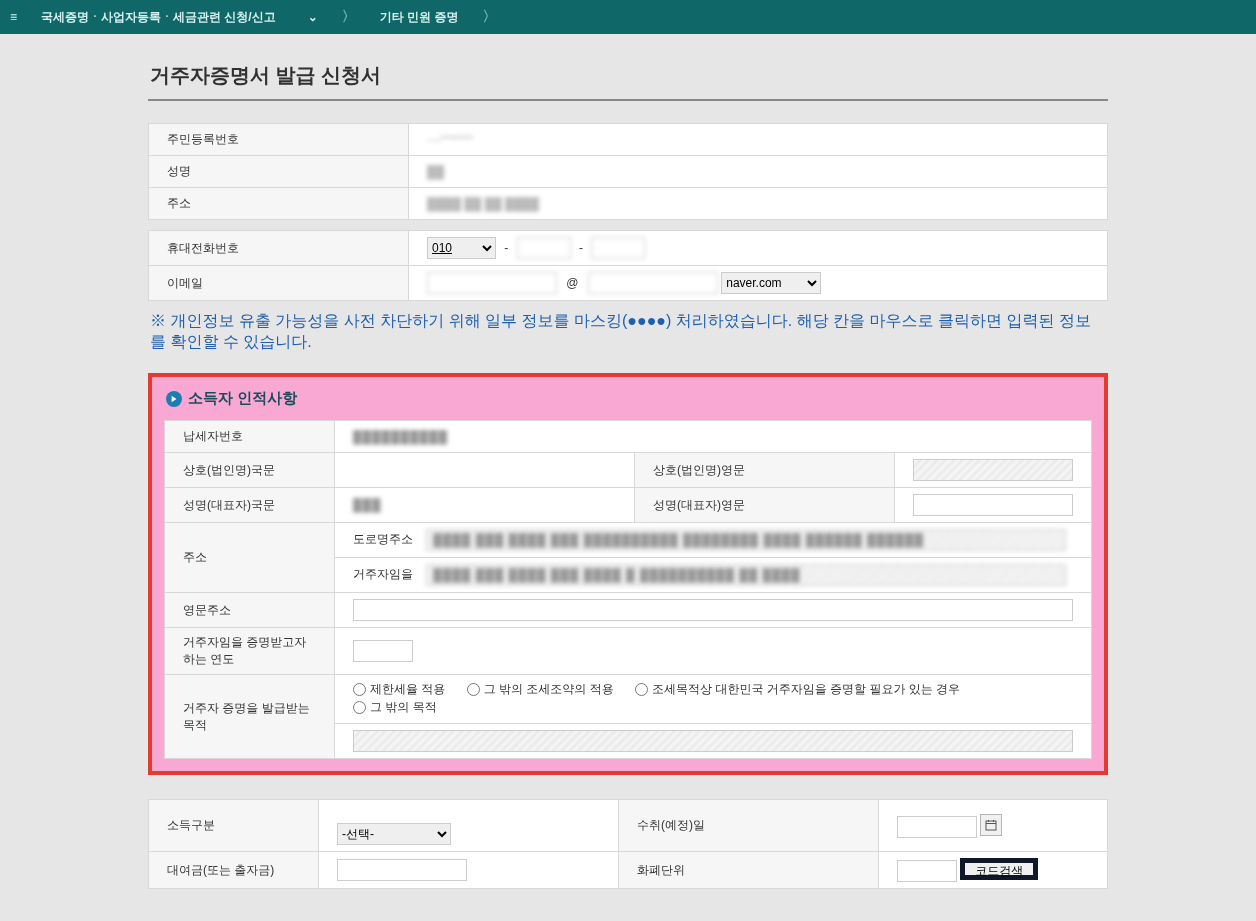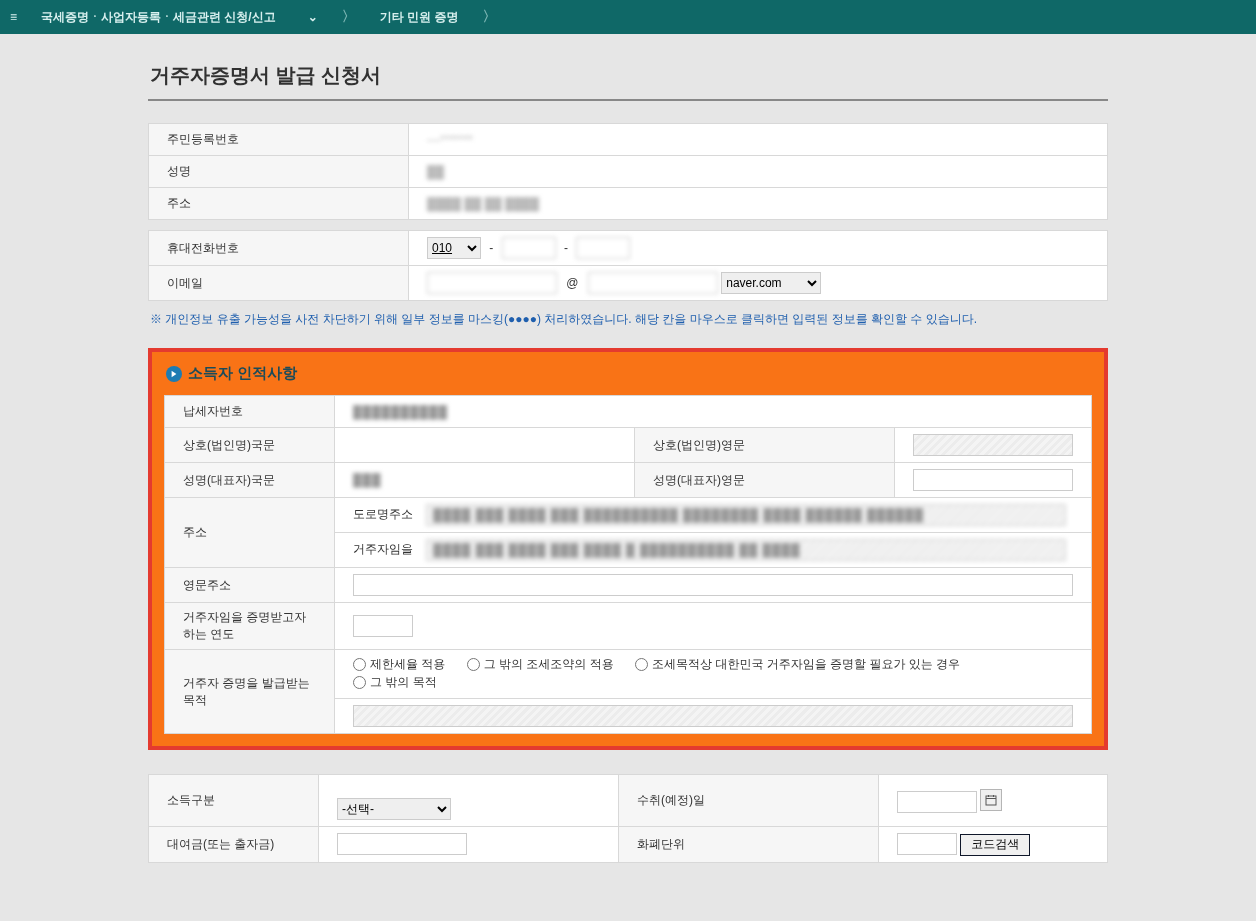--- a/index.html
+++ b/index.html
@@ -30,36 +30,36 @@
   table.form th { background: #f6f6f6; width: 260px; color: #333; }
   table.form th.narrow { width: 170px; }
   .gap { height: 10px; }
   .blur { color: #bbb; filter: blur(2px); }
   .blur2 { color: #999; filter: blur(2px); letter-spacing: 1px; }
 
   input[type=text] { border: 1px solid #ccc; height: 22px; padding: 0 4px; font-size: 12px; }
   select { border: 1px solid #ccc; height: 22px; font-size: 12px; }
   .readonly-hatch { background: repeating-linear-gradient(135deg, #f4f4f4 0, #f4f4f4 3px, #ececec 3px, #ececec 6px); }
 
-  .masking-note { color: #1f5fae; margin: 10px 2px 0 2px; font-size: 12px; }
-
-  .red-box { border: 4px solid #e43a2f; padding: 12px; margin-top: 20px; background: #f97316; }
+  .masking-note { color: #1f5fae; margin: 10px 2px 0 2px; font-size: 16px; }
+
+  .red-box { border: 4px solid #e43a2f; padding: 12px; margin-top: 20px; background: #f9a8d4; }
 
   .inner th { width: 160px; }
   .addr-label { width: 70px; display: inline-block; color: #333; }
   .radio-group label { margin-right: 18px; display: inline-flex; align-items: center; }
   .radio-group input { margin-right: 4px; }
 
-  .btn { border: 1px solid #0f172a; background: #f0f0f0; height: 22px; padding: 0 10px; font-size: 12px; cursor: pointer; }
+  .btn { border: 5px solid #0f172a; background: #f0f0f0; height: 22px; padding: 0 10px; font-size: 12px; cursor: pointer; }
   .cal-btn { width: 22px; height: 22px; border: 1px solid #b5b5b5; background: #f0f0f0; display: inline-flex; align-items: center; justify-content: center; cursor: pointer; }
 
   .sect-spacer { height: 24px; }
 
   .phone-group input { width: 54px; }
-  .phone-group select { width: 54px; text-decoration: underline; }
+  .phone-group select { width: 69px; text-decoration: underline; }
   .phone-group .dash { margin: 0 5px; }
   .email-group input { width: 130px; }
   .email-group .at { margin: 0 6px; }
 
   .addr-full { width: 640px; height: 22px; display: inline-block; vertical-align: middle; border: 1px solid #ccc; padding: 0 6px; line-height: 20px; }
 </style>
 </head>
 <body>
 
 <div class="topbar">

